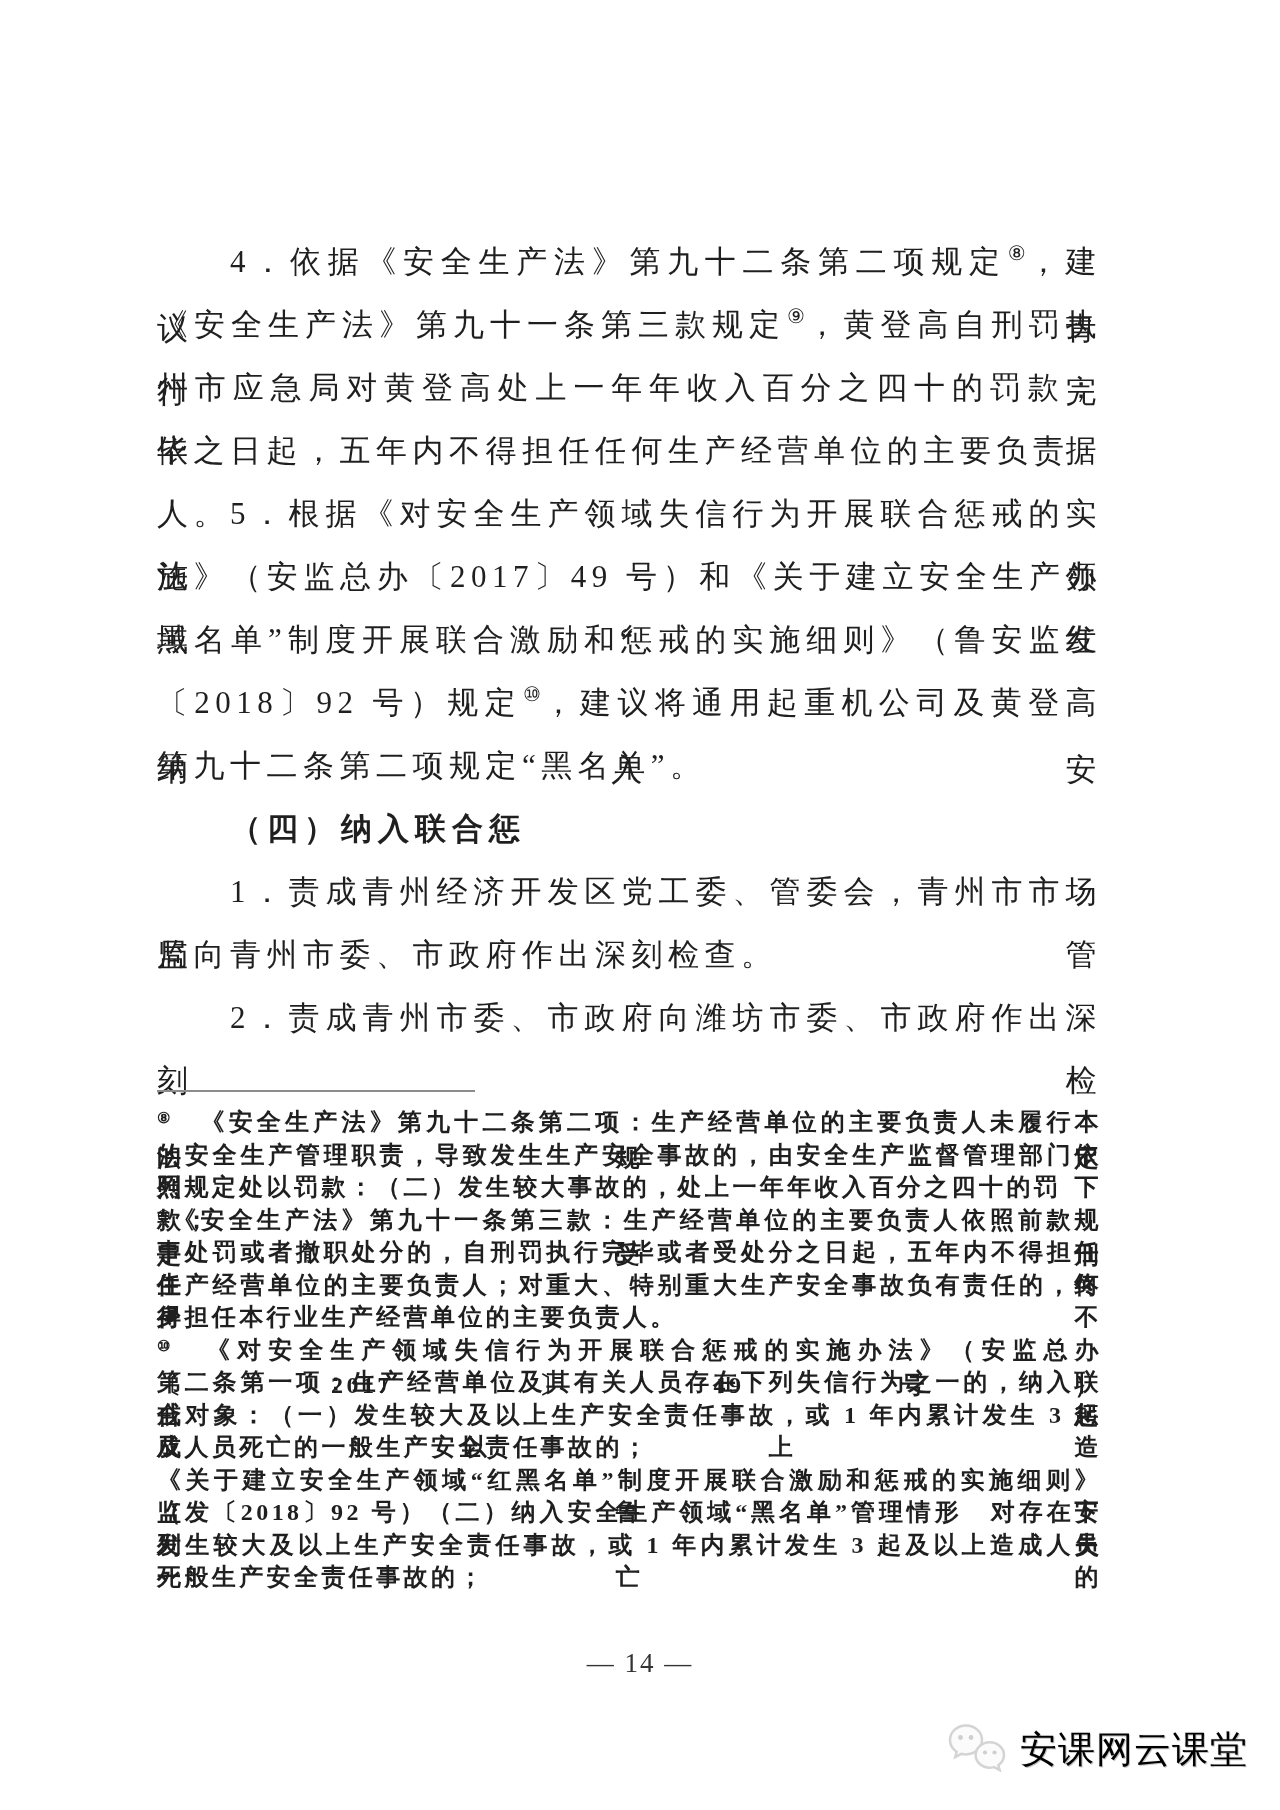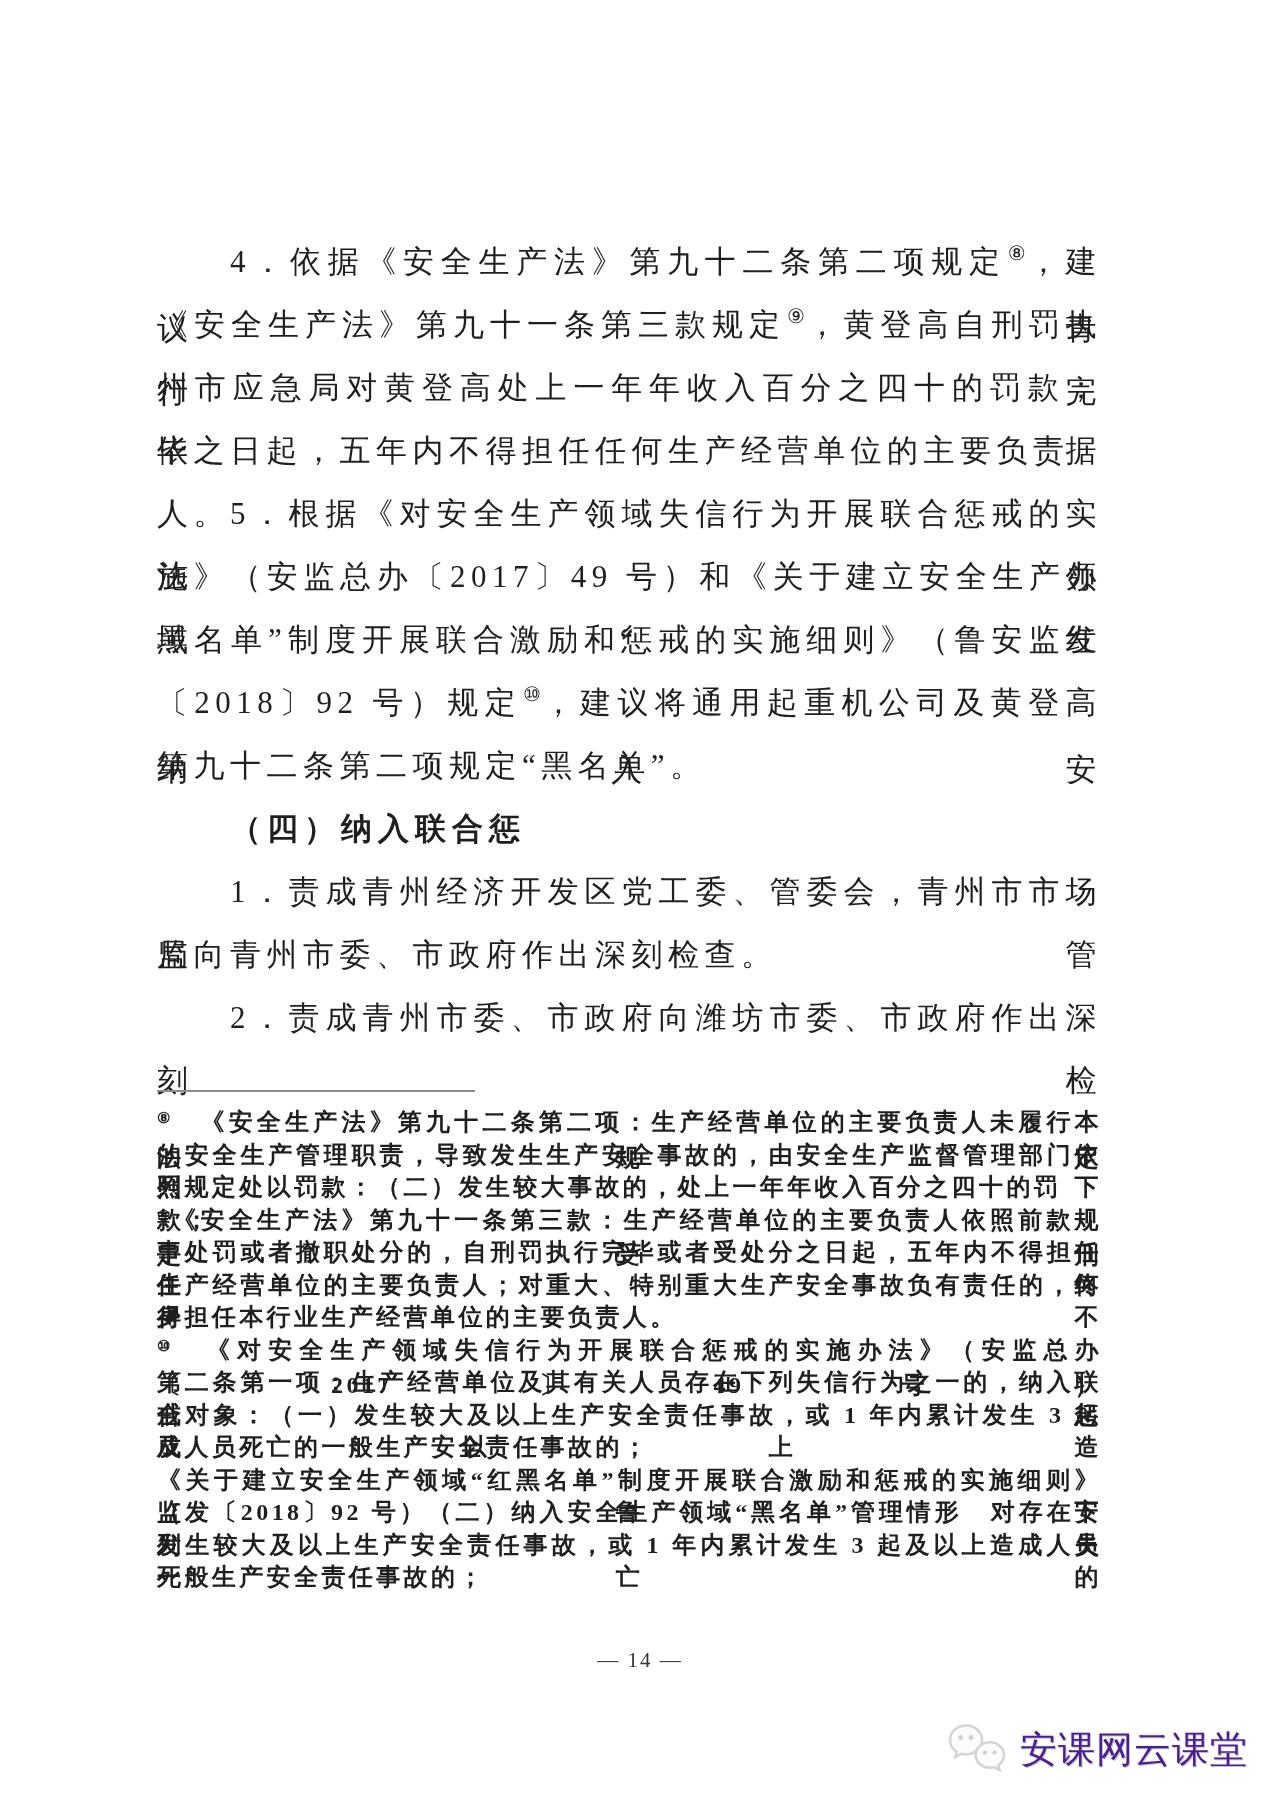--- a/index.html
+++ b/index.html
@@ -56,32 +56,32 @@
   
   .separator {
     position: absolute; left: 157px; top: 1090px;
     width: 318px; height: 0;
     border-top: 2px solid #8c8c8c;
   }
   
   .page-number {
     position: absolute; left: 0; top: 1648px; width: 1280px;
     text-align: center;
-    font-size: 21px; letter-spacing: 2px;
+    font-size: 27px; letter-spacing: 2px;
     color: #333333;
   }
   
   .watermark {
     position: absolute; top: 1722px; right: 32px;
     display: flex; align-items: center; gap: 10px;
   }
   .watermark-text {
     font-family: "Liberation Sans", "DejaVu Sans", sans-serif;
     font-size: 37px; letter-spacing: 1px;
-    color: #4c1d95;
+    color: #000000;
     text-shadow: 1px 1px 0 #c3c3c3, -1px -1px 0 #f6f6f6;
     white-space: nowrap;
   }
   .watermark svg { display: block; }
 </style>
 </head>
 <body>
 
 <div class="page">
 

